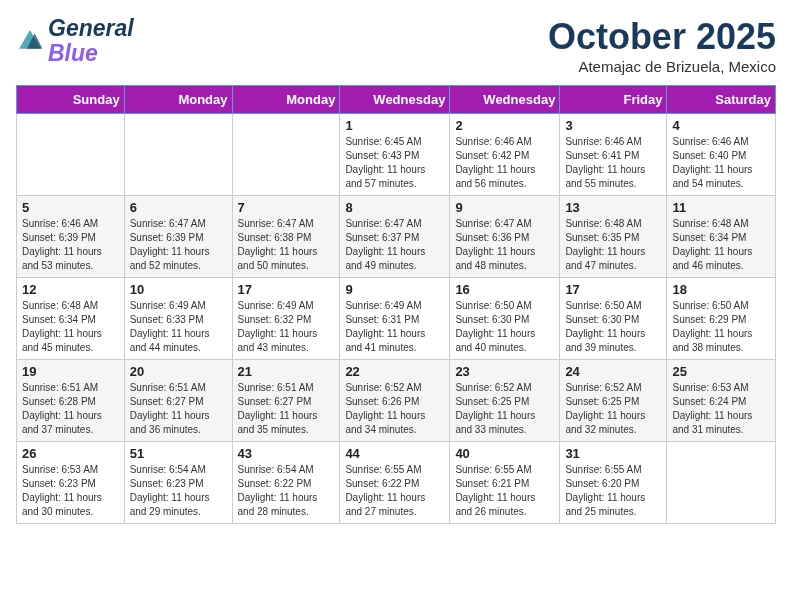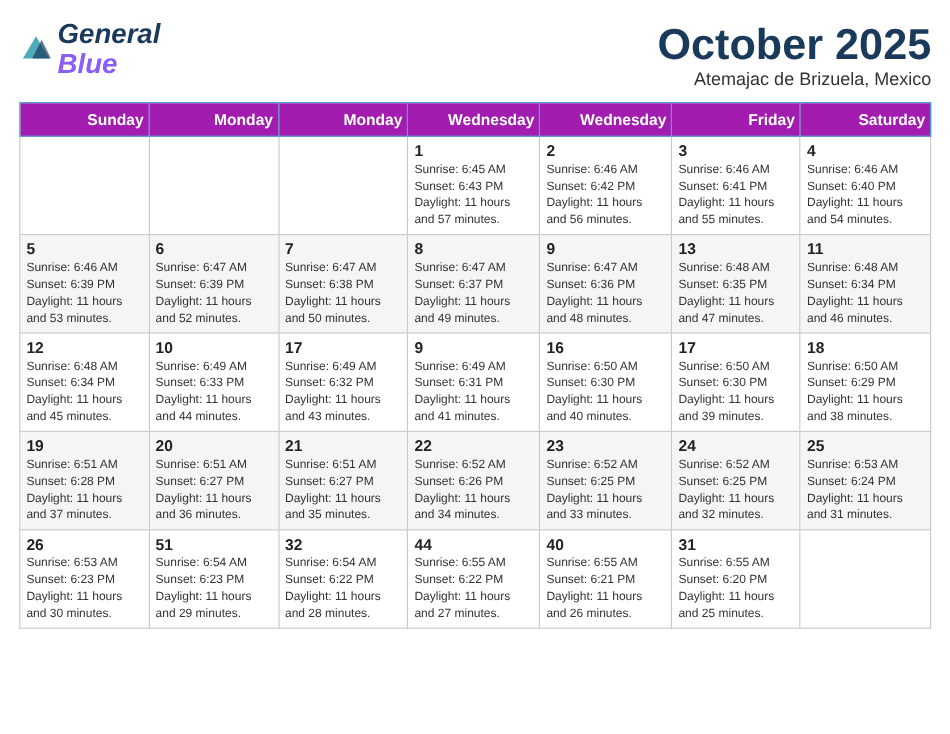--- a/index.html
+++ b/index.html
@@ -236,21 +236,21 @@
       <tr>
         <td>
           <div class="day-num">26</div>
           <div class="day-info">Sunrise: 6:53 AM<br>Sunset: 6:23 PM<br>Daylight: 11 hours and 30 minutes.</div>
         </td>
         <td>
           <div class="day-num">51</div>
           <div class="day-info">Sunrise: 6:54 AM<br>Sunset: 6:23 PM<br>Daylight: 11 hours and 29 minutes.</div>
         </td>
         <td>
-          <div class="day-num">32</div>
+          <div class="day-num">43</div>
           <div class="day-info">Sunrise: 6:54 AM<br>Sunset: 6:22 PM<br>Daylight: 11 hours and 28 minutes.</div>
         </td>
         <td>
           <div class="day-num">44</div>
           <div class="day-info">Sunrise: 6:55 AM<br>Sunset: 6:22 PM<br>Daylight: 11 hours and 27 minutes.</div>
         </td>
         <td>
           <div class="day-num">40</div>
           <div class="day-info">Sunrise: 6:55 AM<br>Sunset: 6:21 PM<br>Daylight: 11 hours and 26 minutes.</div>
         </td>

